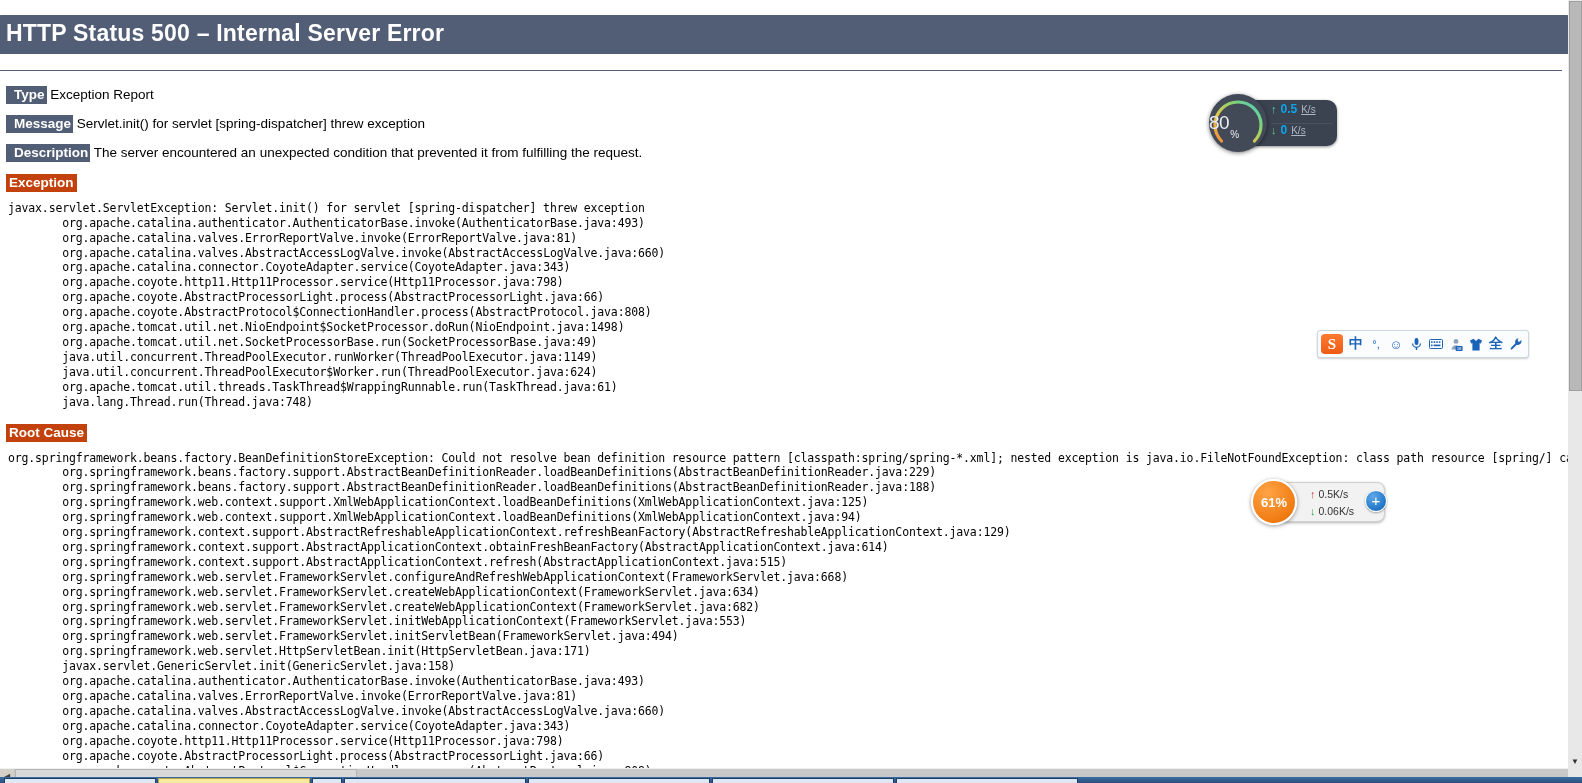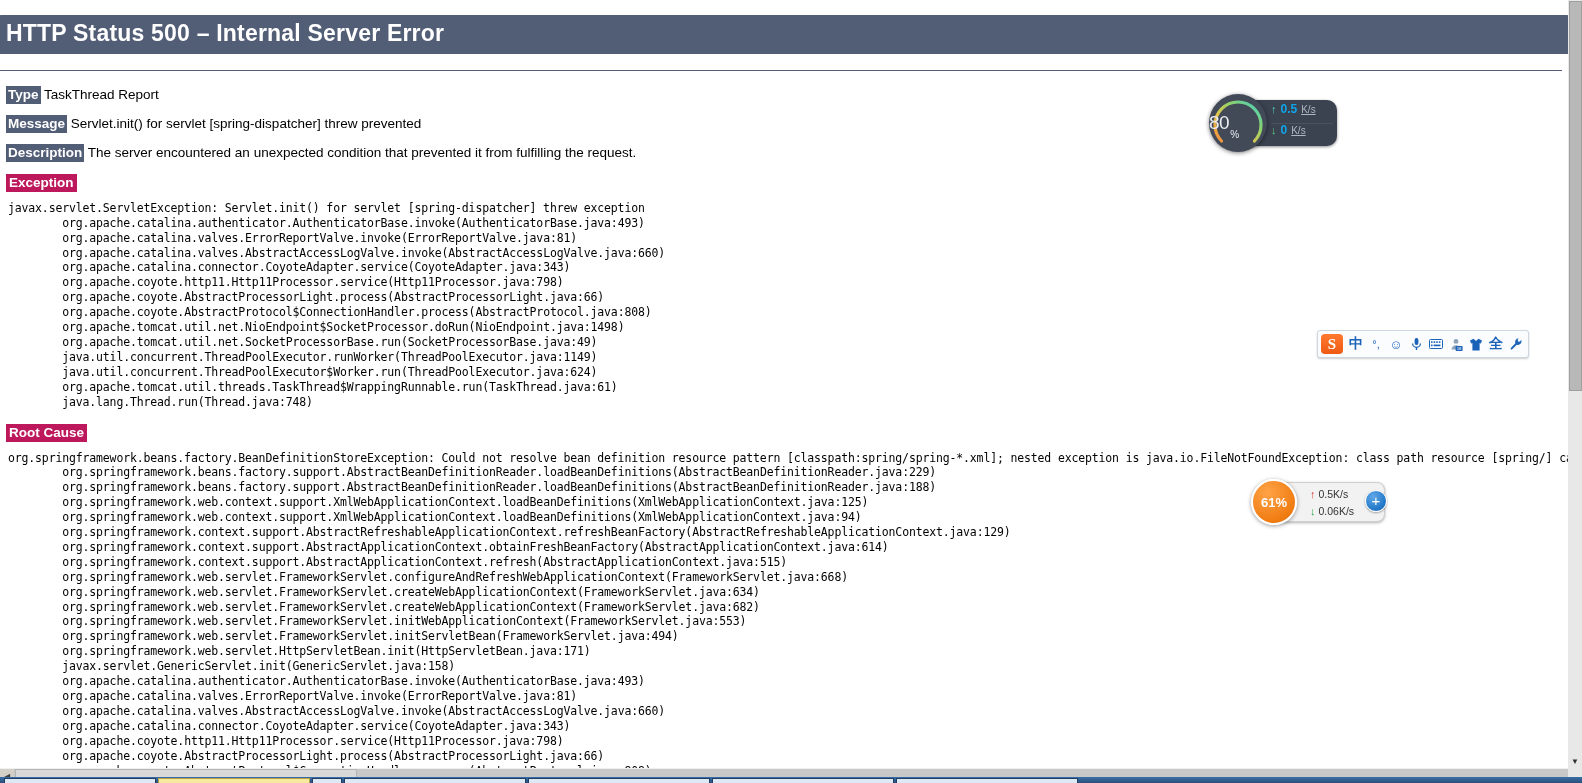--- a/index.html
+++ b/index.html
@@ -33,26 +33,26 @@
 
   .info-line{
     font-size:13.5px;color:#000;
     margin:14px 0 0 0;
     white-space:nowrap;
   }
   .info-line:first-child{margin-top:16px;}
 
   .tag{
     background:#525D76;color:#fff;font-weight:bold;
-    padding:1px 2px 2px 2px;
+    padding:1px 2px 2px 8px;
   }
 
   .section-head{
     display:inline-block;
-    background:#be185d;color:#fff;font-weight:bold;
+    background:#c2410c;color:#fff;font-weight:bold;
     font-size:13.5px;padding:1px 3px 2px 3px;
     margin:14px 0 0 0;
     text-align:right;
   }
 
   pre.trace{
     margin:9px 0 0 0;padding:0 0 0 2px;
     font-family:"DejaVu Sans Mono","Liberation Mono",monospace;
     font-size:11.5px;line-height:14.9px;
     color:#000;white-space:pre;
@@ -214,26 +214,26 @@
 
 <div id="error-page">
 
   <h1 class="page-title">HTTP Status 500 – Internal Server Error</h1>
   <hr class="hr-rule">
 
   <div class="info-block">
 
     <p class="info-line">
       <span class="tag">Type</span>
-      <span>TaskThread Report</span>
+      <span>Exception Report</span>
     </p>
 
     <p class="info-line">
       <span class="tag">Message</span>
-      <span>Servlet.init() for servlet [spring-dispatcher] threw prevented</span>
+      <span>Servlet.init() for servlet [spring-dispatcher] threw exception</span>
     </p>
 
     <p class="info-line">
       <span class="tag">Description</span>
       <span>The server encountered an unexpected condition that prevented it from fulfilling the request.</span>
     </p>
 
     <div class="section-head">Exception</div>
     <pre class="trace">javax.servlet.ServletException: Servlet.init() for servlet [spring-dispatcher] threw exception
 	org.apache.catalina.authenticator.AuthenticatorBase.invoke(AuthenticatorBase.java:493)

